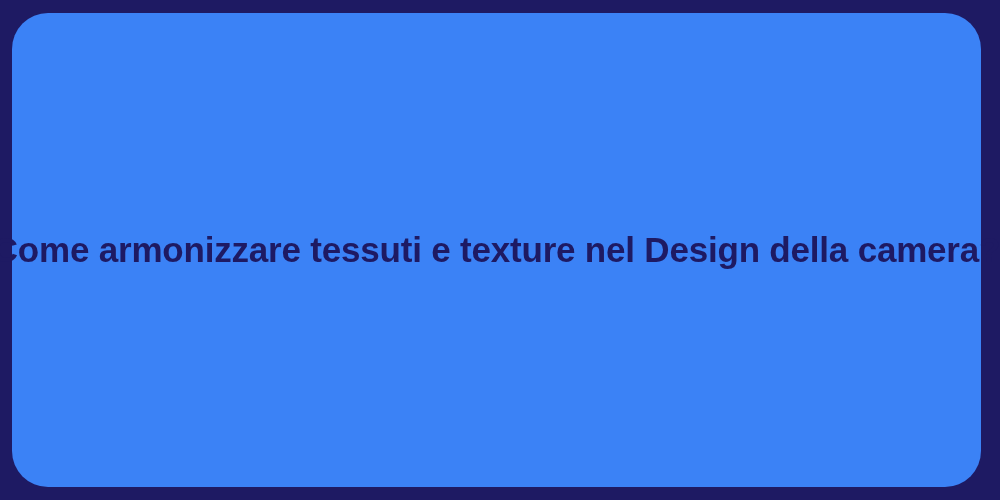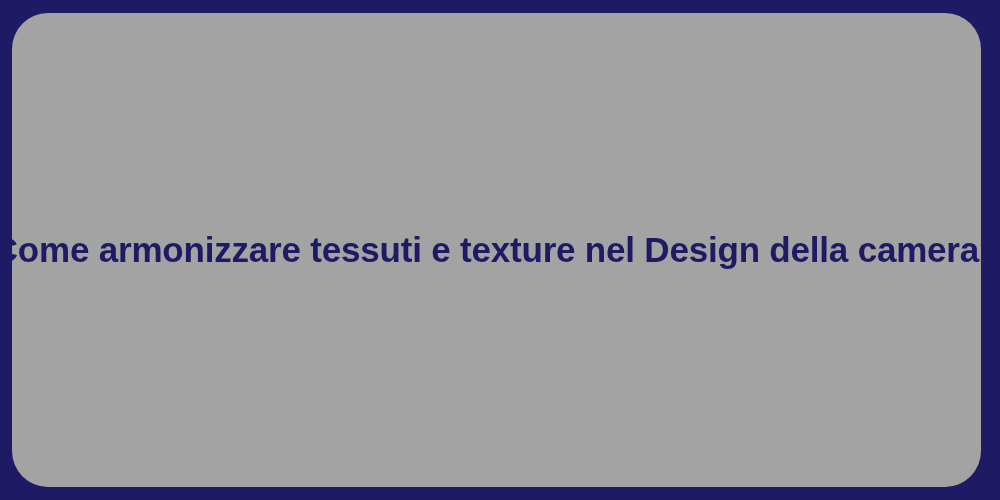--- a/index.html
+++ b/index.html
@@ -18,21 +18,21 @@
     height: 500px;
     background: #1e1a63;
     box-sizing: border-box;
   }
   #card {
     position: absolute;
     left: 12px;
     top: 13px;
     width: 969px;
     height: 474px;
-    background: #a3a3a3;
+    background: #3b82f6;
     border-radius: 36px;
     display: flex;
     align-items: center;
     justify-content: center;
     box-sizing: border-box;
     padding: 0 30px;
   }
   #heading {
     margin: 0;
     font-family: "Liberation Sans", sans-serif;

